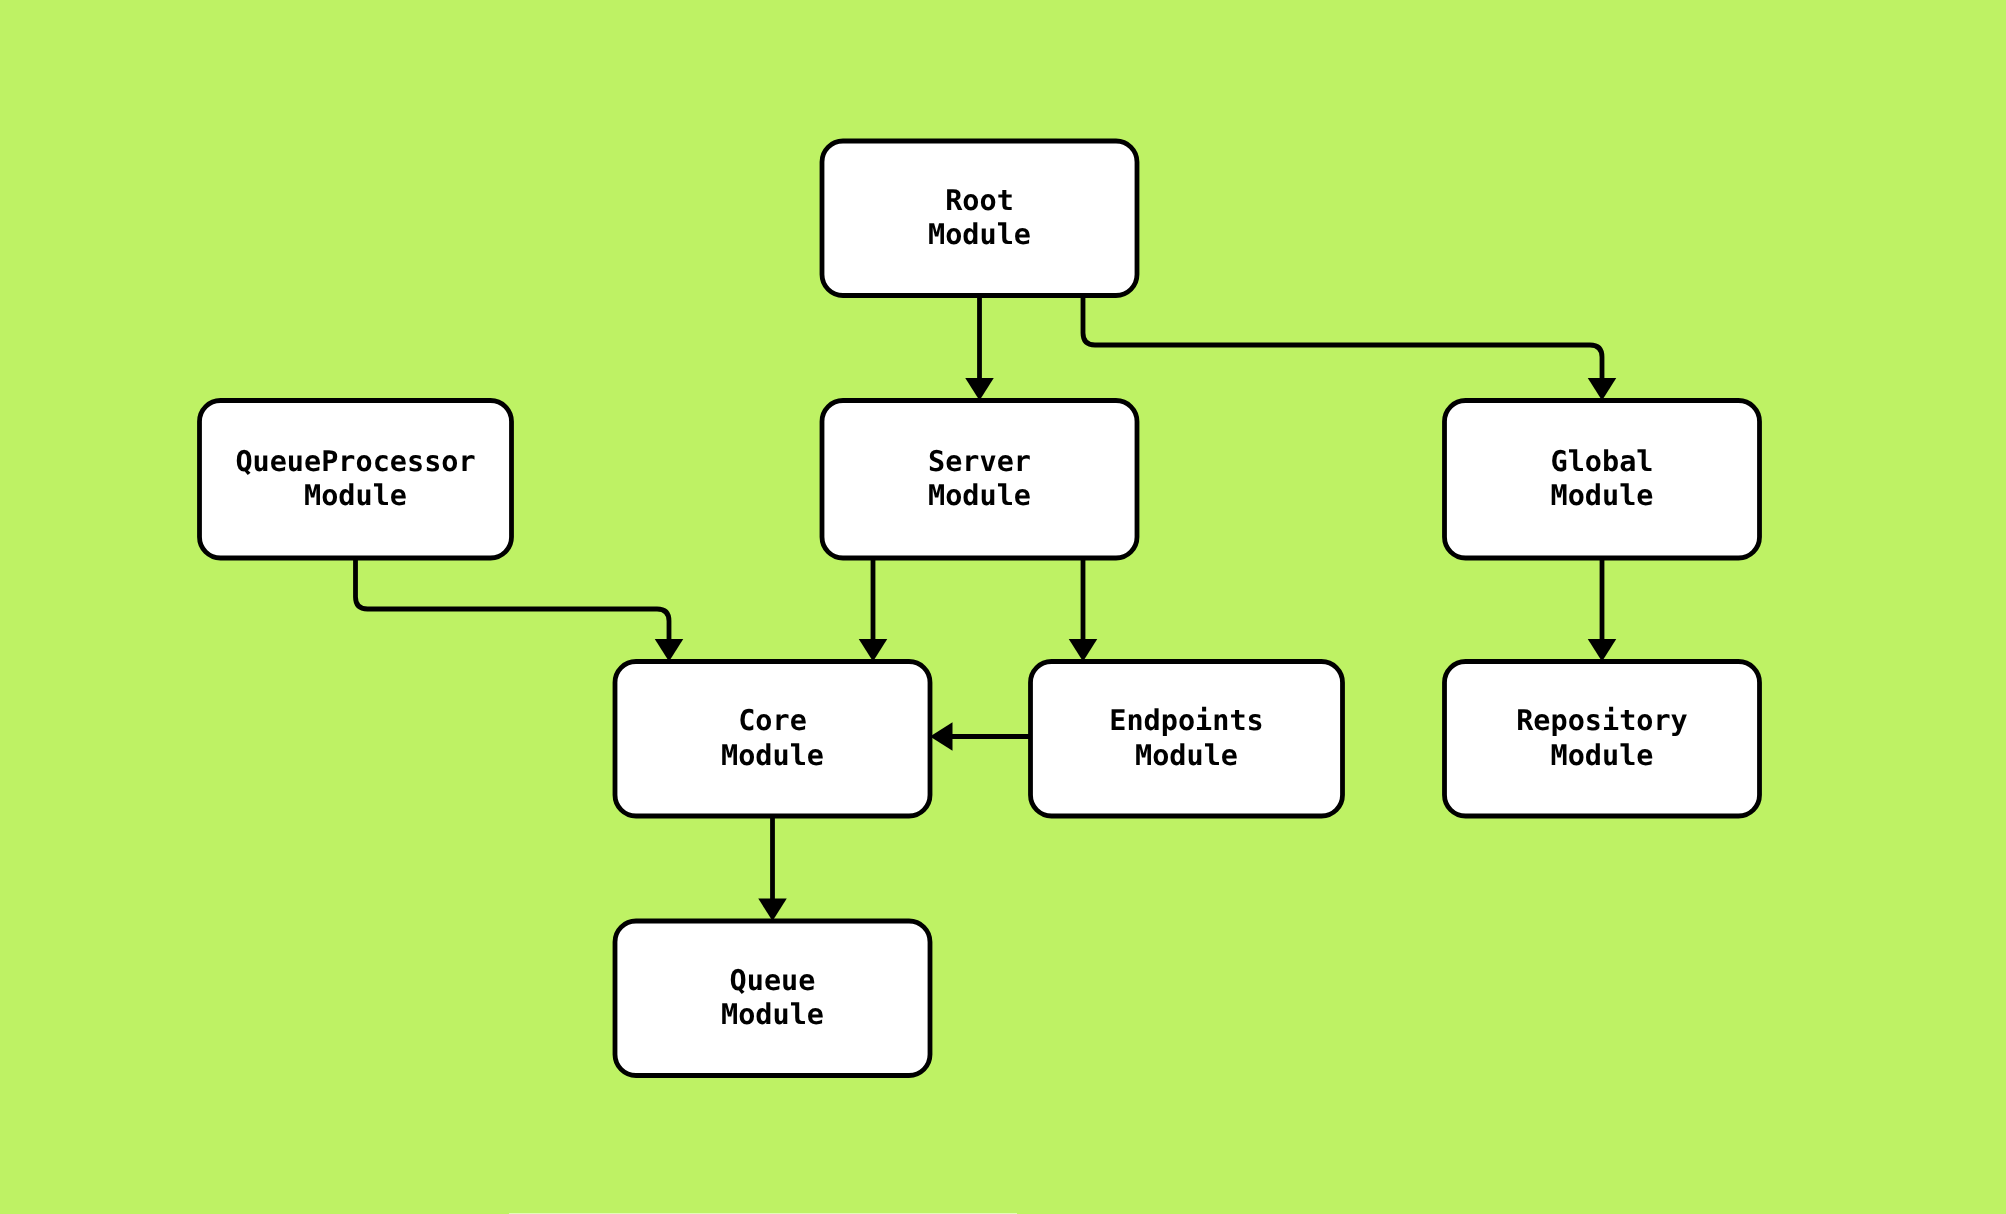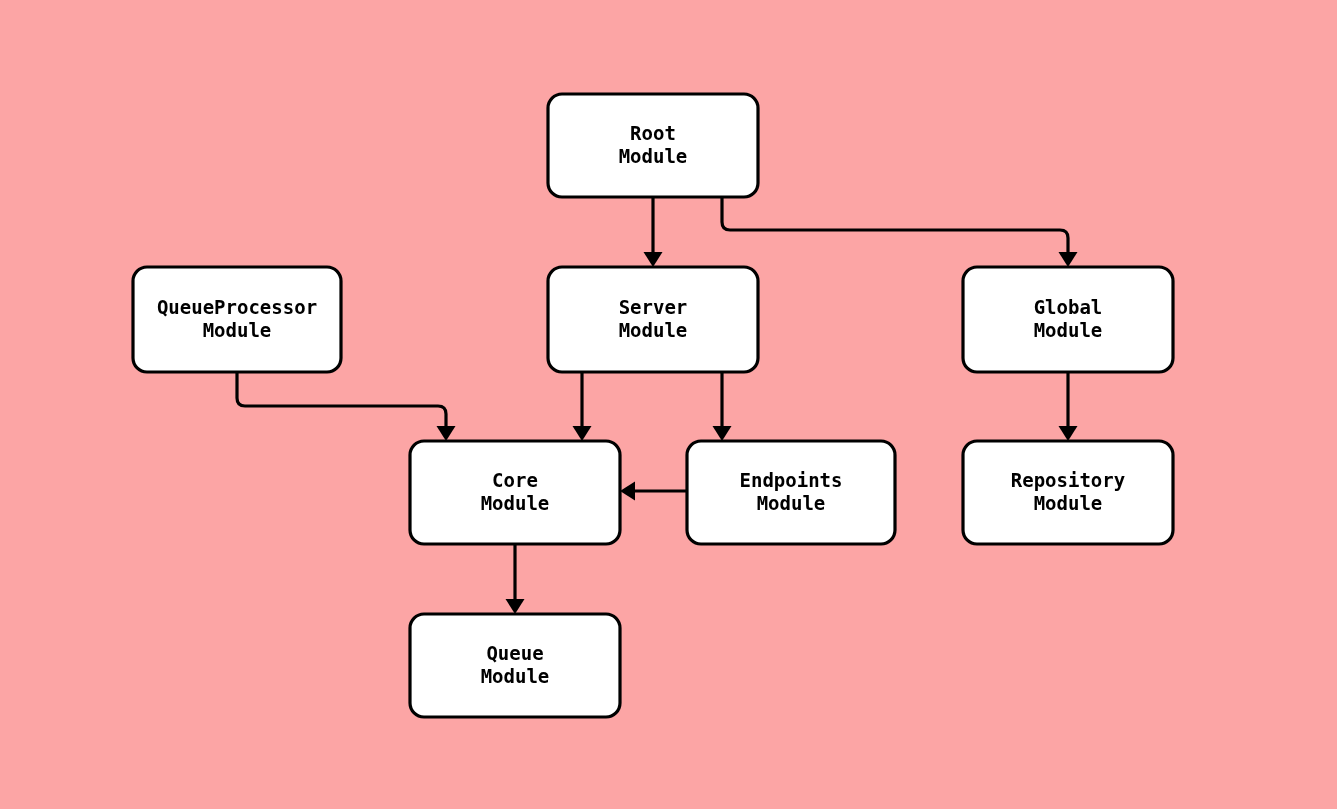--- a/index.html
+++ b/index.html
@@ -4,21 +4,21 @@
 <style>
   html, body {
     margin: 0;
     padding: 0;
     background: #ffffff;
   }
   #canvas {
     position: relative;
     width: 1337px;
     height: 809px;
-    background: #fca5a5;
+    background: #bef264;
     overflow: hidden;
   }
   svg.diagram {
     position: absolute;
     left: 0;
     top: 0;
     width: 1337px;
     height: 809px;
   }
   .node-rect {

